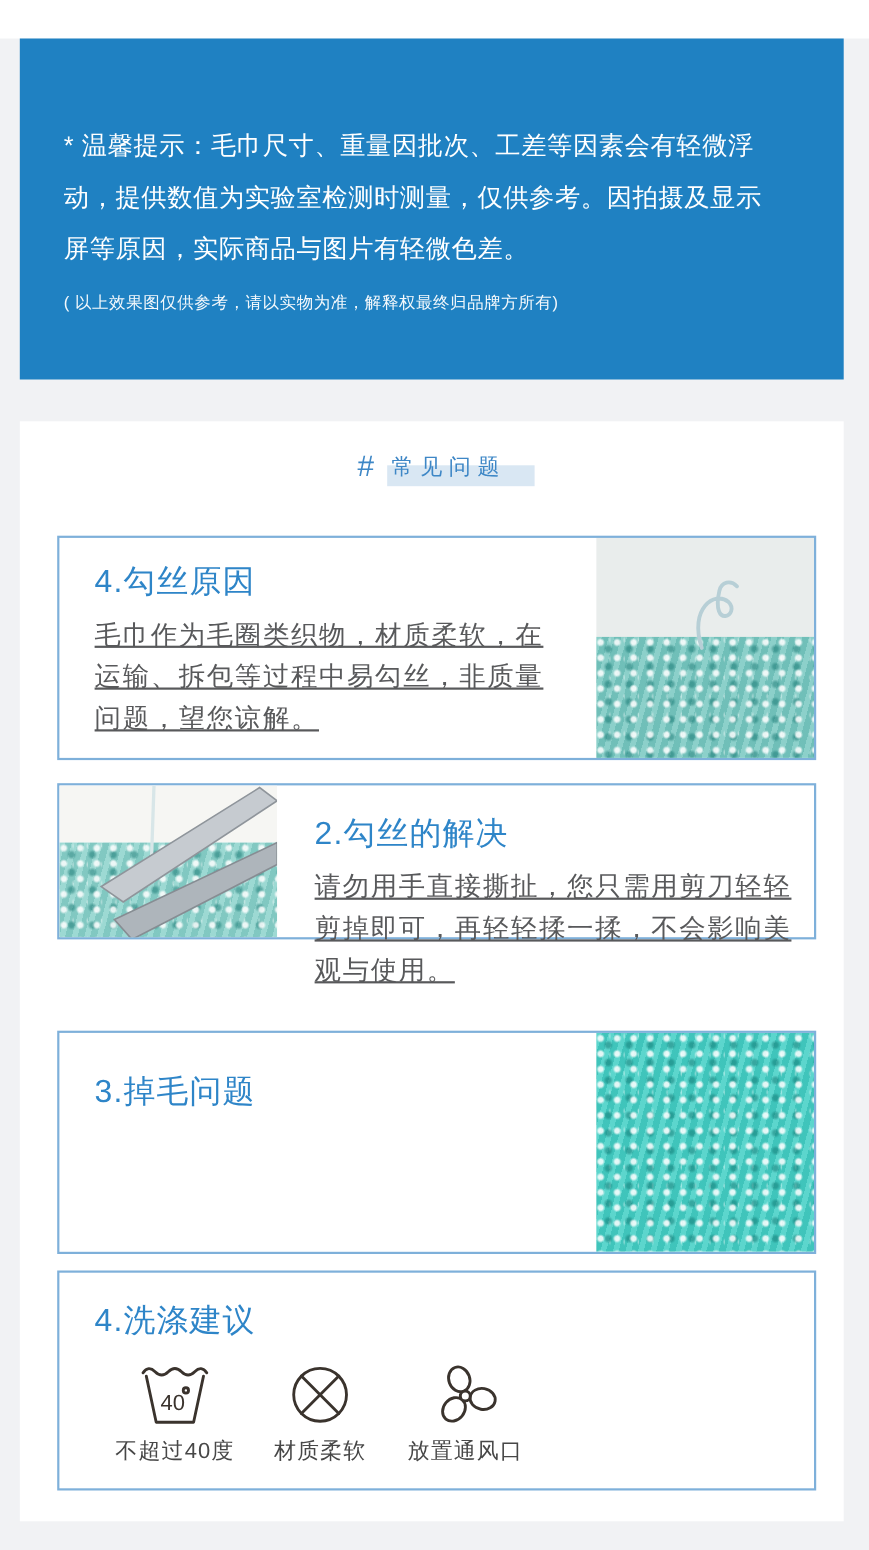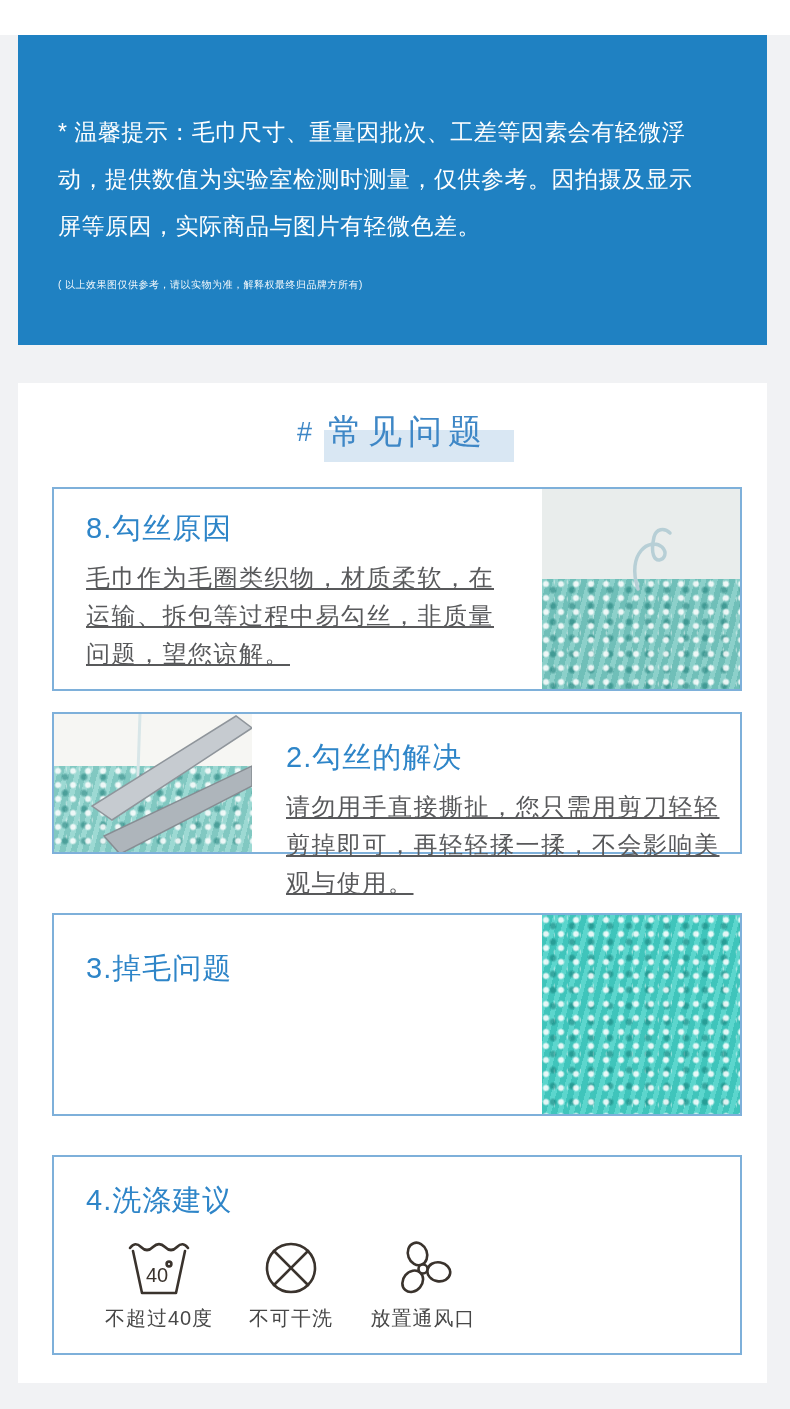--- a/index.html
+++ b/index.html
@@ -4,35 +4,35 @@
 <style>
   html,body{margin:0;padding:0;}
   body{font-family:"Liberation Sans", sans-serif;}
   .page{position:relative;width:790px;height:1409px;background:#f1f2f4;overflow:hidden;}
   .top-strip{position:absolute;left:0;top:0;width:790px;height:35px;background:#ffffff;}
 
   
   .banner{position:absolute;left:18px;top:35px;width:749px;height:310px;background:#1f81c2;
           box-sizing:border-box;padding:74px 54px 0 40px;color:#ffffff;}
   .banner-text{margin:0;font-size:23px;line-height:47px;letter-spacing:0.5px;font-weight:400;}
-  .banner-note{margin:28px 0 0 0;font-size:10px;letter-spacing:0.5px;opacity:.95;}
+  .banner-note{margin:16px 0 0 0;font-size:15px;letter-spacing:0.5px;opacity:.95;}
 
   
   .panel{position:absolute;left:18px;top:383px;width:749px;height:1000px;background:#ffffff;}
   .faq-title{display:flex;justify-content:center;align-items:center;gap:16px;padding-top:26px;color:#3e87c6;}
   .hash{font-size:27px;}
-  .title-wrap{position:relative;font-size:34px;letter-spacing:6px;}
+  .title-wrap{position:relative;font-size:20px;letter-spacing:6px;}
   .hl-bar{position:absolute;left:-4px;right:-26px;top:45%;height:70%;background:#d9e7f3;}
   .title-text{position:relative;z-index:1;}
 
   .faq-box{position:absolute;left:34px;width:690px;box-sizing:border-box;
            border:2px solid #7eb0da;background:#ffffff;}
   .box1{top:104px;height:204px;}
   .box2{top:329px;height:142px;}
-  .box3{top:530px;height:203px;}
+  .box3{top:554px;height:203px;}
   .box4{top:772px;height:200px;}
   .box-text h3{margin:0 0 10px 0;font-size:29px;font-weight:500;color:#2e85c8;letter-spacing:1px;}
   .box-text p{margin:0;font-size:24px;line-height:38px;color:#58595b;letter-spacing:1.5px;text-decoration:underline;}
   .box1 .box-text{padding:20px 0 0 32px;} .box1 p{width:426px;}
   .box2 .box-text{padding:24px 0 0 232px;} .box2 p{width:438px;}
   .box3 .box-text{padding:34px 0 0 32px;} .box3 p{width:438px;}
   .box4 .box-text{padding:24px 0 0 32px;}
 
   
   .box-img{position:absolute;top:0;bottom:0;width:198px;overflow:hidden;}
@@ -76,21 +76,21 @@
     <div class="faq-title">
       <span class="hash">#</span>
       <span class="title-wrap">
         <span class="hl-bar"></span>
         <span class="title-text">常见问题</span>
       </span>
     </div>
 
     <div class="faq-box box1">
       <div class="box-text">
-        <h3>8.勾丝原因</h3>
+        <h3>4.勾丝原因</h3>
         <p>毛巾作为毛圈类织物，材质柔软，在运输、拆包等过程中易勾丝，非质量问题，望您谅解。</p>
       </div>
       <div class="box-img img-right towel-a">
         <div class="img-top"></div>
         <div class="towel-fill"></div>
         <svg class="overlay-svg" width="198" height="200" viewBox="0 0 198 200">
           <path d="M96,100 C84,64 108,48 120,58 C132,70 104,84 112,48 C114,40 122,38 128,44" stroke="#b7cfd6" stroke-width="3.5" fill="none" stroke-linecap="round"></path>
         </svg>
       </div>
     </div>
@@ -136,21 +136,21 @@
           <div class="care-label">不超过40度</div>
         </div>
 
 
         <div class="care-item">
           <svg class="care-icon" width="64" height="58" viewBox="0 0 64 58">
             <circle cx="32" cy="29" r="24"></circle>
             <line x1="15" y1="12" x2="49" y2="46"></line>
             <line x1="49" y1="12" x2="15" y2="46"></line>
           </svg>
-          <div class="care-label">不可干洗</div>
+          <div class="care-label">材质柔软</div>
         </div>
 
         <div class="care-item">
           <svg class="care-icon" width="64" height="58" viewBox="0 0 64 58">
             <ellipse cx="32" cy="14" rx="9.5" ry="11.5" transform="rotate(-20 32 30)"></ellipse>
             <ellipse cx="32" cy="14" rx="9.5" ry="11.5" transform="rotate(100 32 30)"></ellipse>
             <ellipse cx="32" cy="14" rx="9.5" ry="11.5" transform="rotate(220 32 30)"></ellipse>
             <circle cx="32" cy="30" r="4.5" fill="#ffffff"></circle>
           </svg>
           <div class="care-label">放置通风口</div>

